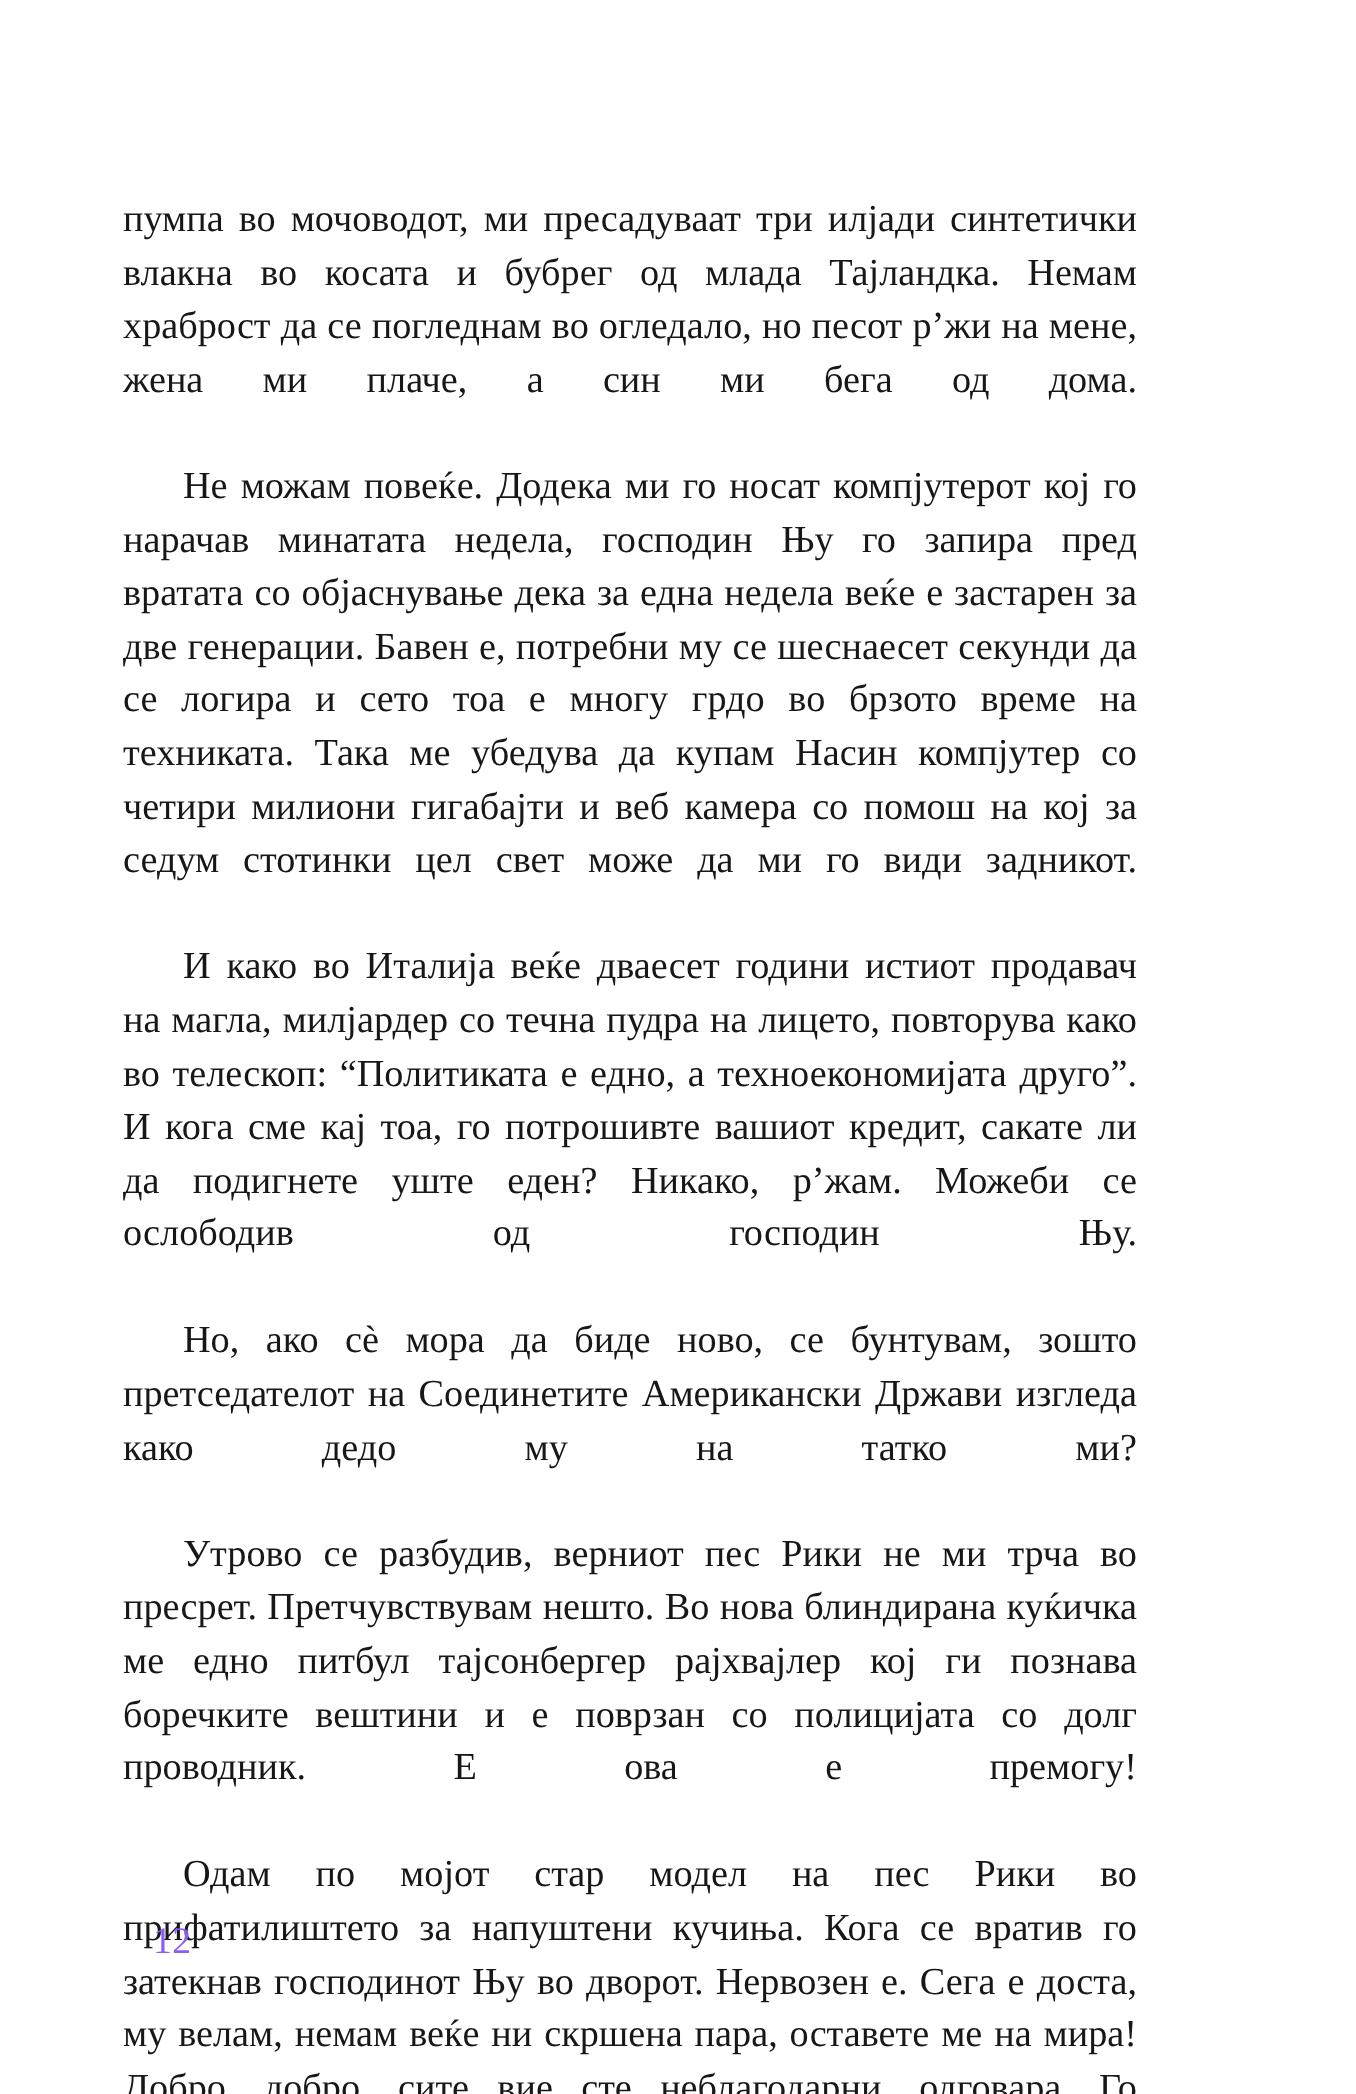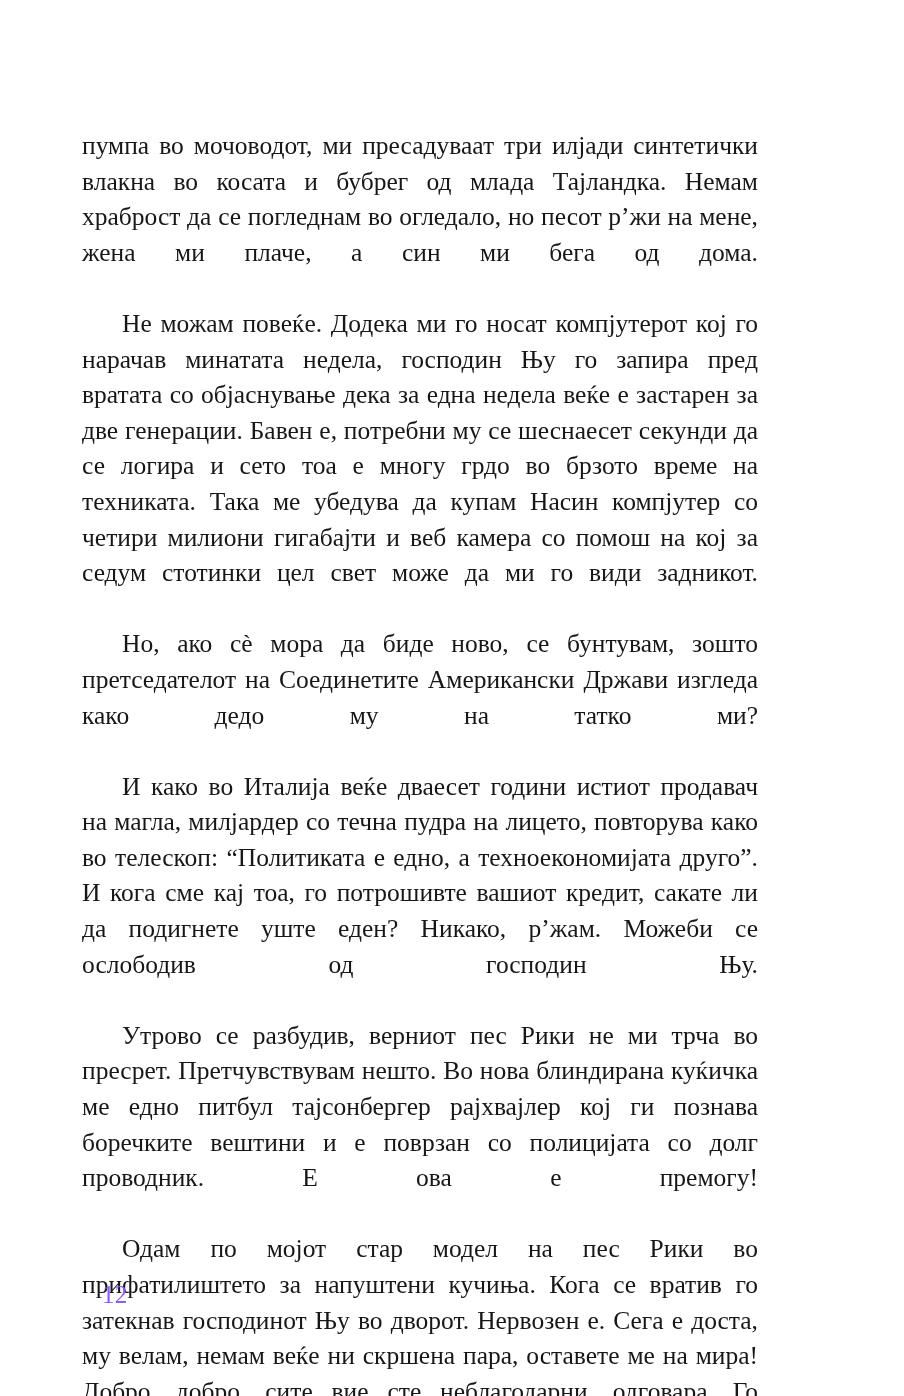--- a/index.html
+++ b/index.html
@@ -58,21 +58,21 @@
   }
 </style>
 </head>
 <body>
 
 <div class="page">
 
   <div class="text-block">
     <p class="para">пумпа во мочоводот, ми пресадуваат три илјади синтетички влакна во косата и бубрег од млада Тајландка. Немам храброст да се погледнам во огледало, но песот р’жи на мене, жена ми плаче, а син ми бега од дома.</p>
     <p class="para indented">Не можам повеќе. Додека ми го носат компјутерот кој го нарачав минатата недела, господин Њу го запира пред вратата со објаснување дека за една недела веќе е застарен за две генерации. Бавен е, потребни му се шеснаесет секунди да се логира и сето тоа е многу грдо во брзото време на техниката. Така ме убедува да купам Насин компјутер со четири милиони гигабајти и веб камера со помош на кој за седум стотинки цел свет може да ми го види задникот.</p>
+    <p class="para indented">И како во Италија веќе дваесет години истиот продавач на магла, милјардер со течна пудра на лицето, повторува како во телескоп: “Политиката е едно, а техноекономијата друго”. И кога сме кај тоа, го потрошивте вашиот кредит, сакате ли да подигнете уште еден? Никако, р’жам. Можеби се ослободив од господин Њу.</p>
     <p class="para indented">Но, ако сè мора да биде ново, се бунтувам, зошто претседателот на Соединетите Американски Држави изгледа како дедо му на татко ми?</p>
-    <p class="para indented">И како во Италија веќе дваесет години истиот продавач на магла, милјардер со течна пудра на лицето, повторува како во телескоп: “Политиката е едно, а техноекономијата друго”. И кога сме кај тоа, го потрошивте вашиот кредит, сакате ли да подигнете уште еден? Никако, р’жам. Можеби се ослободив од господин Њу.</p>
     <p class="para indented">Утрово се разбудив, верниот пес Рики не ми трча во пресрет. Претчувствувам нешто. Во нова блиндирана куќичка ме едно питбул тајсонбергер рајхвајлер кој ги познава боречките вештини и е поврзан со полицијата со долг проводник. Е ова е премогу!</p>
     <p class="para indented">Одам по мојот стар модел на пес Рики во прифатилиштето за напуштени кучиња. Кога се вратив го затекнав господинот Њу во дворот. Нервозен е. Сега е доста, му велам, немам веќе ни скршена пара, оставете ме на мира! Добро, добро, сите вие сте неблагодарни, одговара. Го набљудува небото, растенијата, хоризонтот и фучи.</p>
   </div>
 
   <div class="page-number">12</div>
 
 </div>
 
 </body></html>

